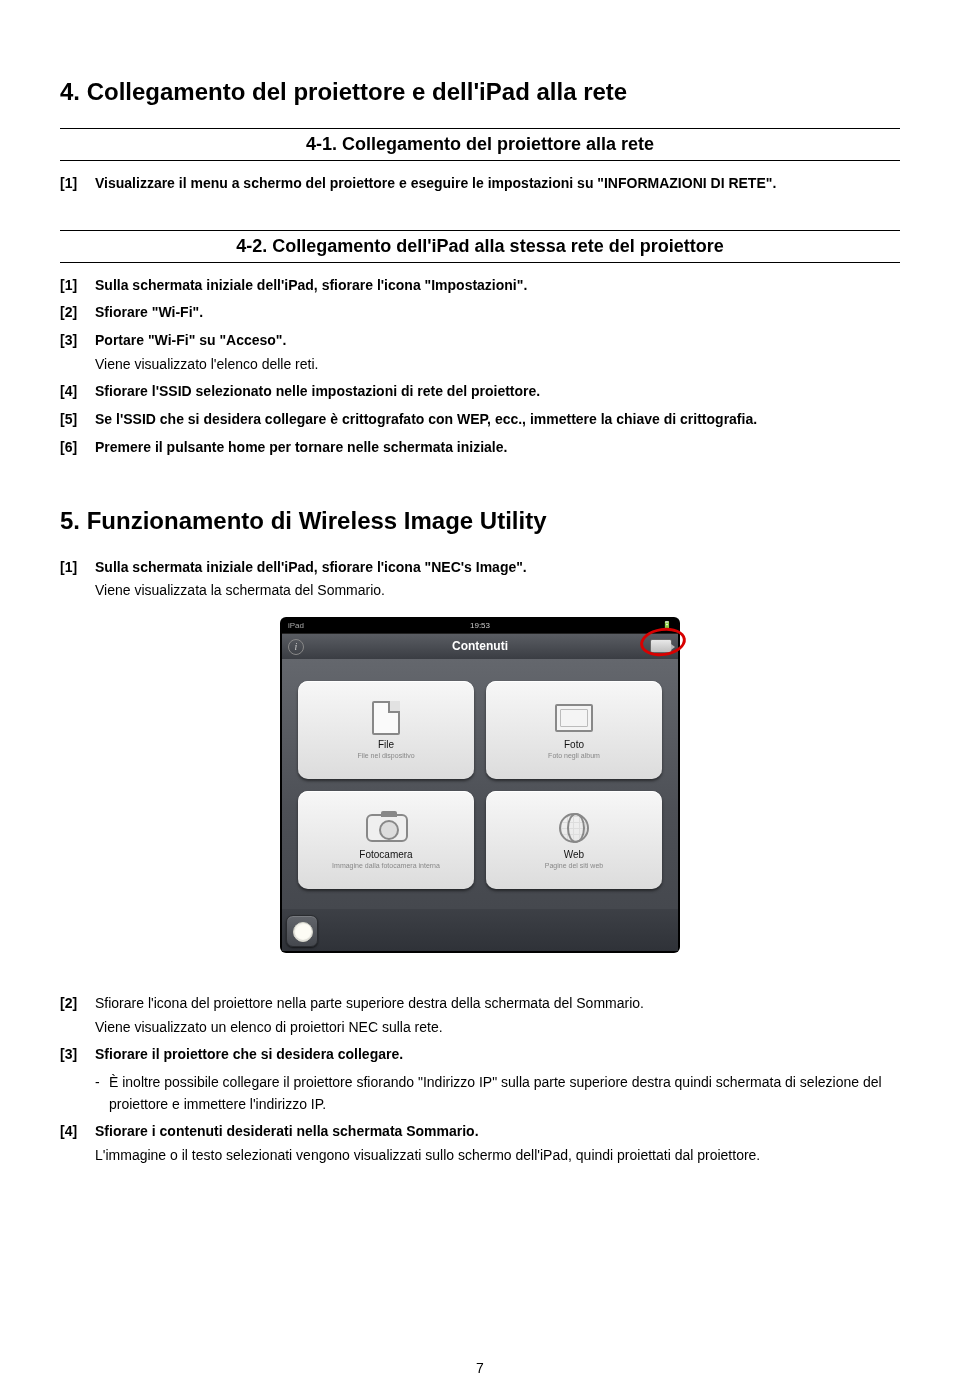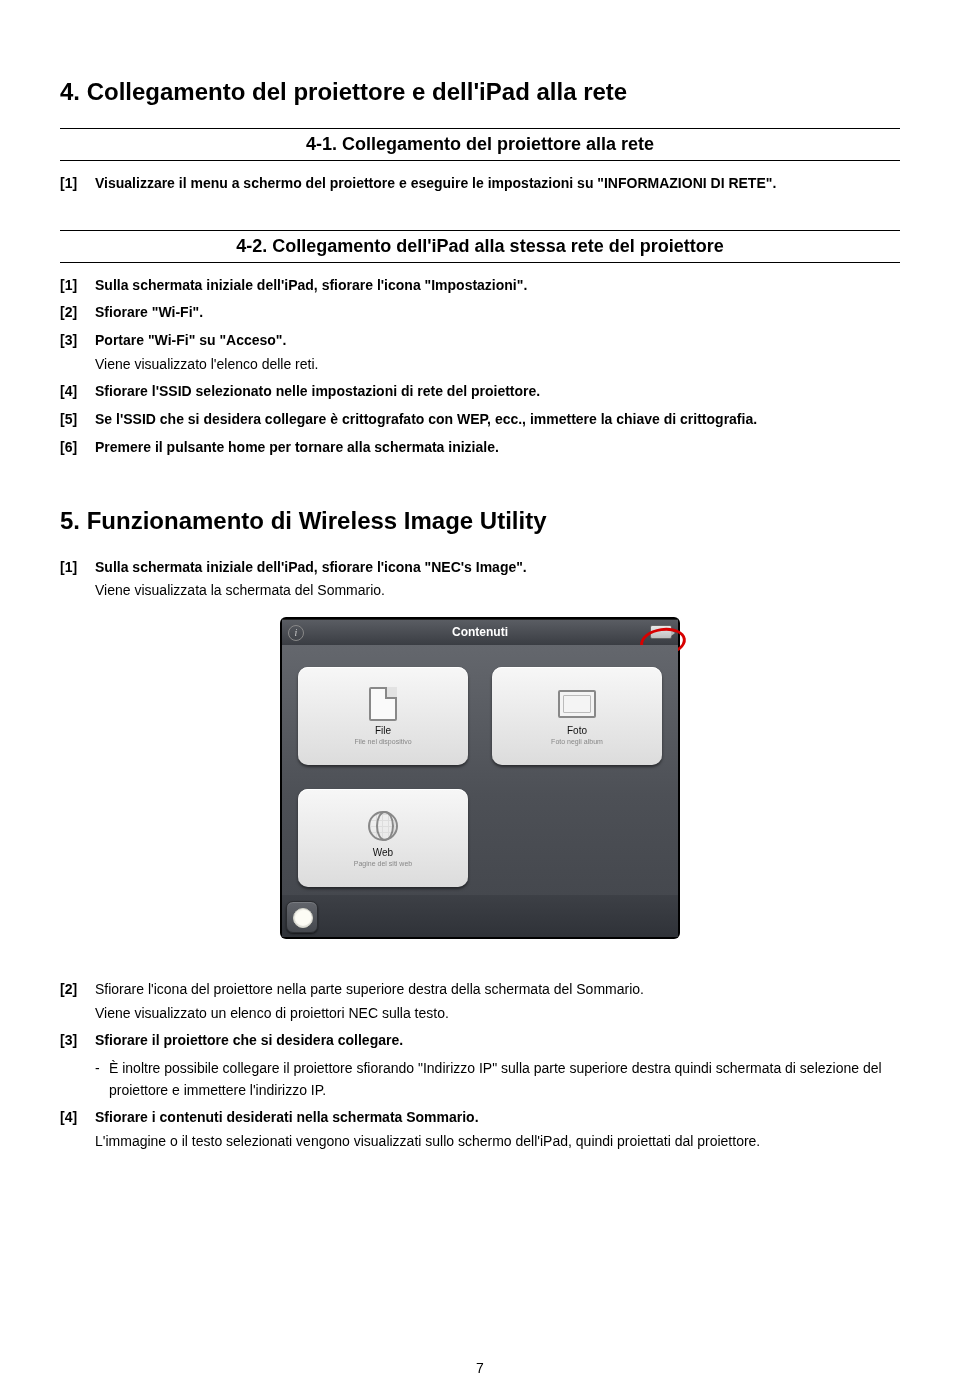--- a/index.html
+++ b/index.html
@@ -120,21 +120,21 @@
   }
   .content-area{
     background: linear-gradient(#64676d, #4d5056 60%, #45484e);
     padding: 22px 16px 8px;
     min-height:250px;
     position:relative;
   }
   .card-grid{
     display:grid;
     grid-template-columns: 1fr 1fr;
-    gap:24px;
+    gap:12px;
   }
   .card{
     background: linear-gradient(#f7f7f7,#dcdcdc);
     border-radius:10px;
     height:98px;
     box-shadow: 0 2px 3px rgba(0,0,0,0.5), inset 0 1px 0 #fff;
     display:flex;
     flex-direction:column;
     align-items:center;
     justify-content:center;
@@ -242,38 +242,43 @@
   <div class="step">
     <div class="num">[4]</div>
     <div class="txt bold">Sfiorare l'SSID selezionato nelle impostazioni di rete del proiettore.</div>
   </div>
   <div class="step">
     <div class="num">[5]</div>
     <div class="txt bold">Se l'SSID che si desidera collegare è crittografato con WEP, ecc., immettere la chiave di crittografia.</div>
   </div>
   <div class="step">
     <div class="num">[6]</div>
-    <div class="txt bold">Premere il pulsante home per tornare alla schermata iniziale.</div>
+    <div class="txt bold">Premere il pulsante home per tornare nelle schermata iniziale.</div>
   </div>
 </div>
 
 <h1>5. Funzionamento di Wireless Image Utility</h1>
 
 <div class="steps" style="margin-bottom:10px">
   <div class="step">
     <div class="num">[1]</div>
     <div class="txt">
       <div style="font-weight:bold">Sulla schermata iniziale dell'iPad, sfiorare l'icona "NEC's Image".</div>
       <div class="sub-note">Viene visualizzata la schermata del Sommario.</div>
     </div>
   </div>
 </div>
 
 <div class="ipad-wrap">
   <div class="ipad">
+    <div class="statusbar">
+      <span>iPad</span>
+      <span class="center">19:53</span>
+      <span>🔋</span>
+    </div>
     <div class="navbar">
       <div class="info-btn">i</div>
       <div class="title">Contenuti</div>
       <div class="proj-btn"></div>
     </div>
     <div class="red-circle"></div>
     <div class="content-area">
       <div class="card-grid">
         <div class="card">
           <div class="card-icon">
@@ -284,39 +289,46 @@
         </div>
         <div class="card">
           <div class="card-icon">
               <div class="icon-photo"></div>
             </div>
           <div class="card-label">Foto</div>
           <div class="card-sub">Foto negli album</div>
         </div>
         <div class="card">
           <div class="card-icon">
+              <div class="icon-camera"></div>
+            </div>
+          <div class="card-label">Fotocamera</div>
+          <div class="card-sub">Immagine dalla fotocamera interna</div>
+        </div>
+        <div class="card">
+          <div class="card-icon">
               <div class="icon-web"></div>
             </div>
           <div class="card-label">Web</div>
           <div class="card-sub">Pagine del siti web</div>
         </div>
       </div>
     </div>
     <div class="dock">
       <div class="dock-btn"></div>
     </div>
   </div>
 </div>
 
 <div class="steps">
   <div class="step">
     <div class="num">[2]</div>
     <div class="txt">
       <div style="font-weight:normal">Sfiorare l'icona del proiettore nella parte superiore destra della schermata del Sommario.</div>
-      <div class="sub-note">Viene visualizzato un elenco di proiettori NEC sulla testo.</div>
+      <div class="sub-note">Viene visualizzato un elenco di proiettori NEC sulla rete.</div>
     </div>
   </div>
   <div class="step">
     <div class="num">[3]</div>
     <div class="txt">
       <div style="font-weight:bold">Sfiorare il proiettore che si desidera collegare.</div>
       <div class="indent-item">
         <div class="dash">-</div>
         <div>È inoltre possibile collegare il proiettore sfiorando "Indirizzo IP" sulla parte superiore destra quindi schermata di selezione del proiettore e immettere l'indirizzo IP.</div>
       </div>

